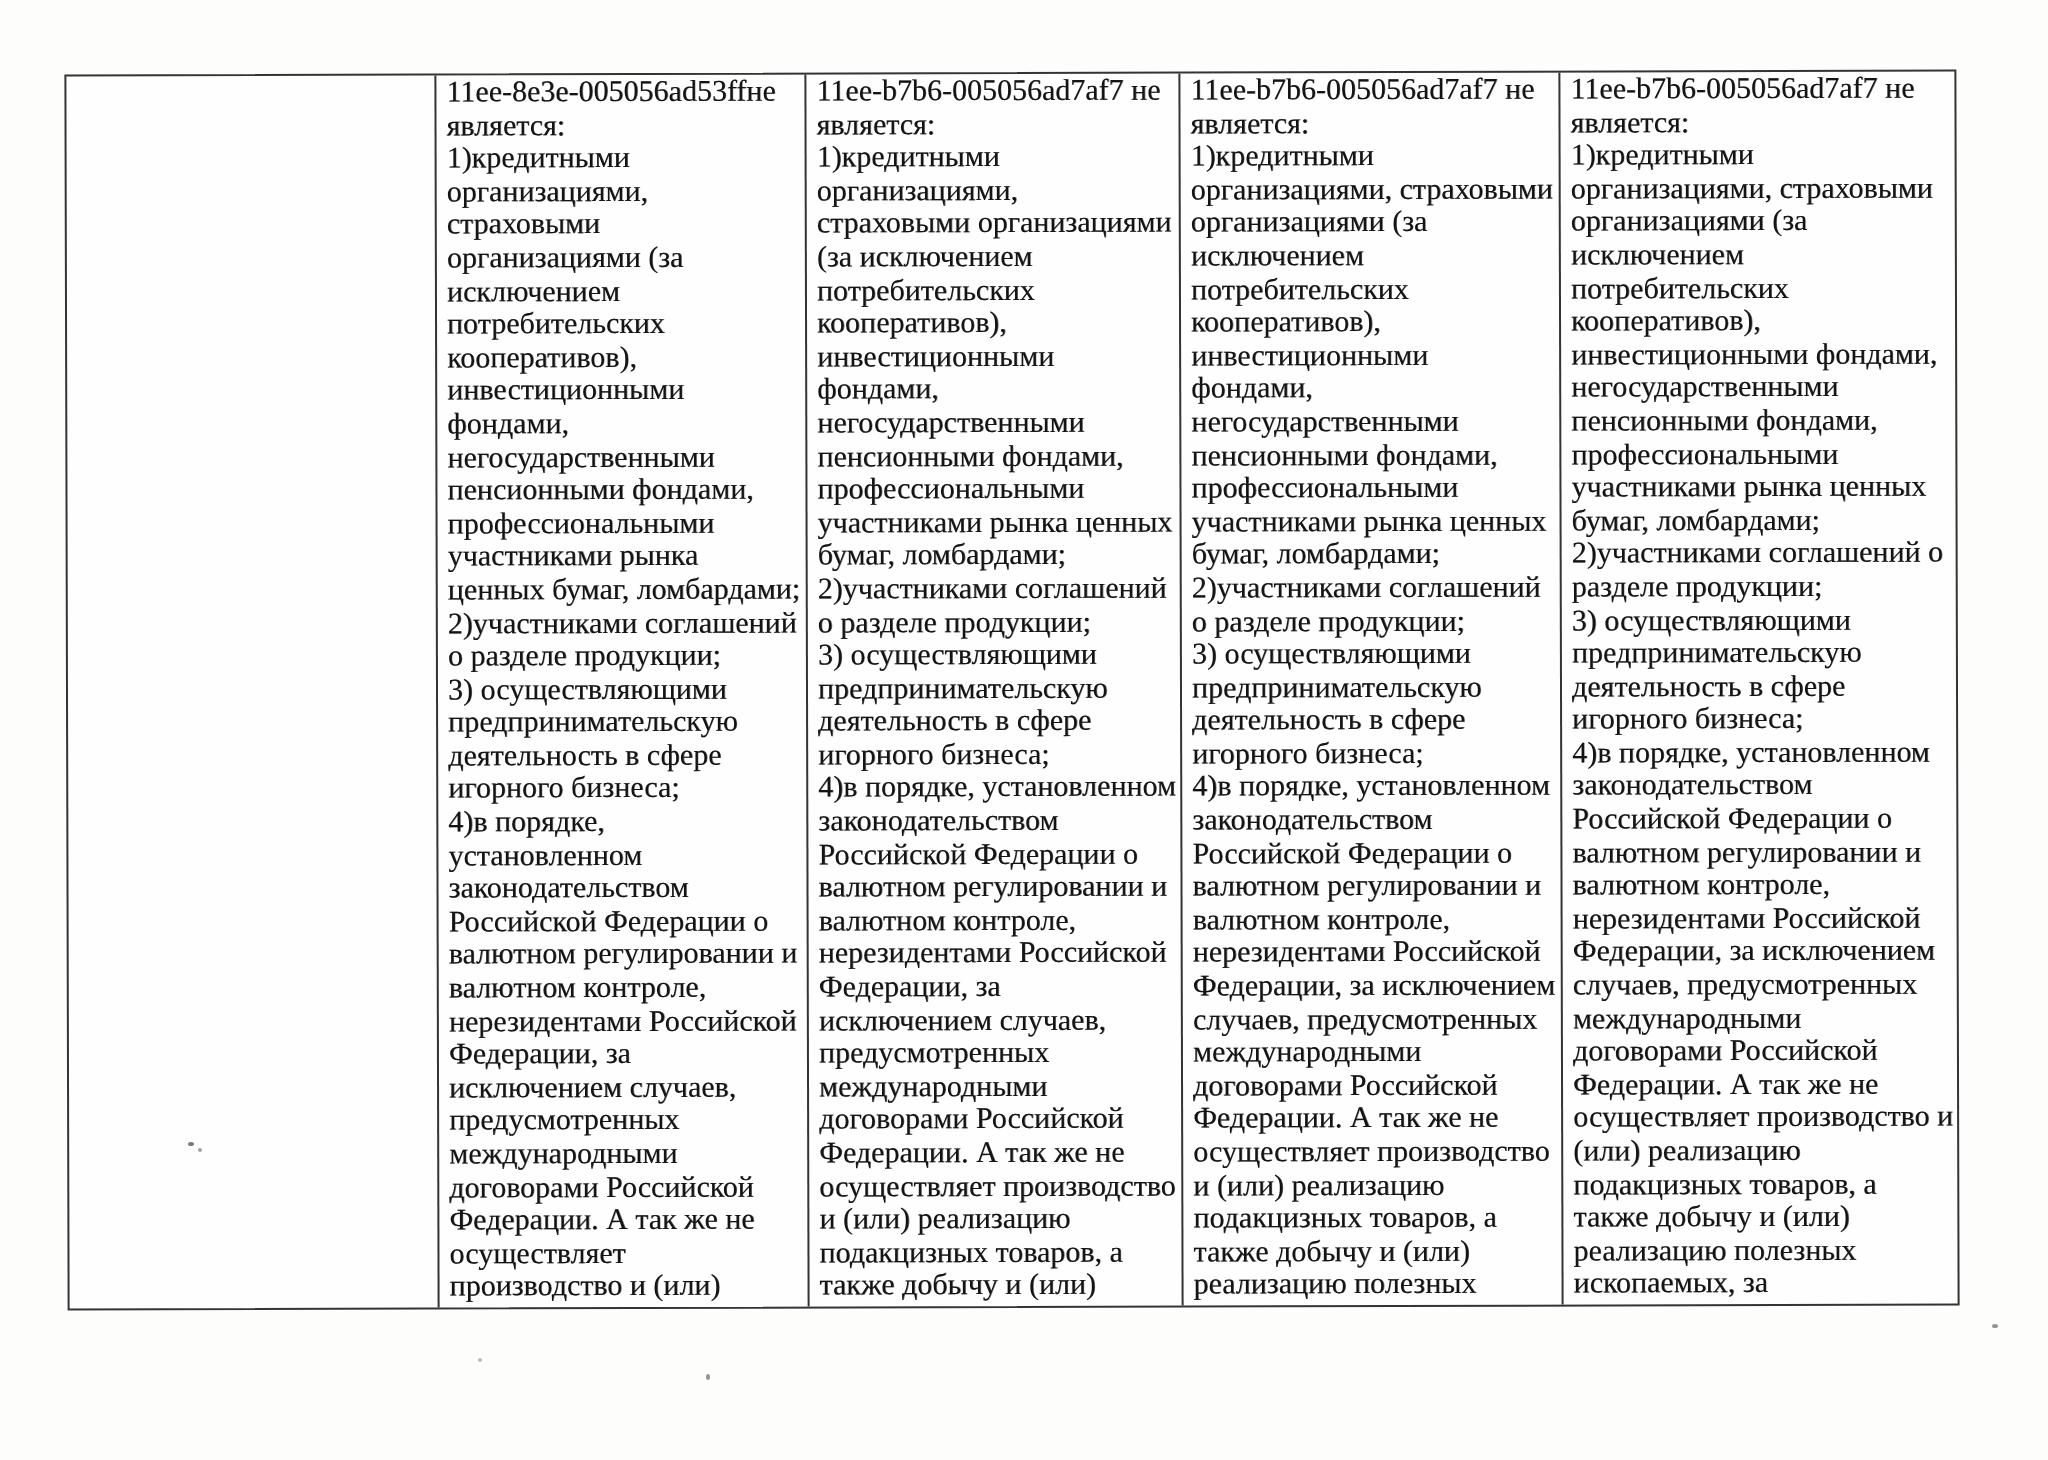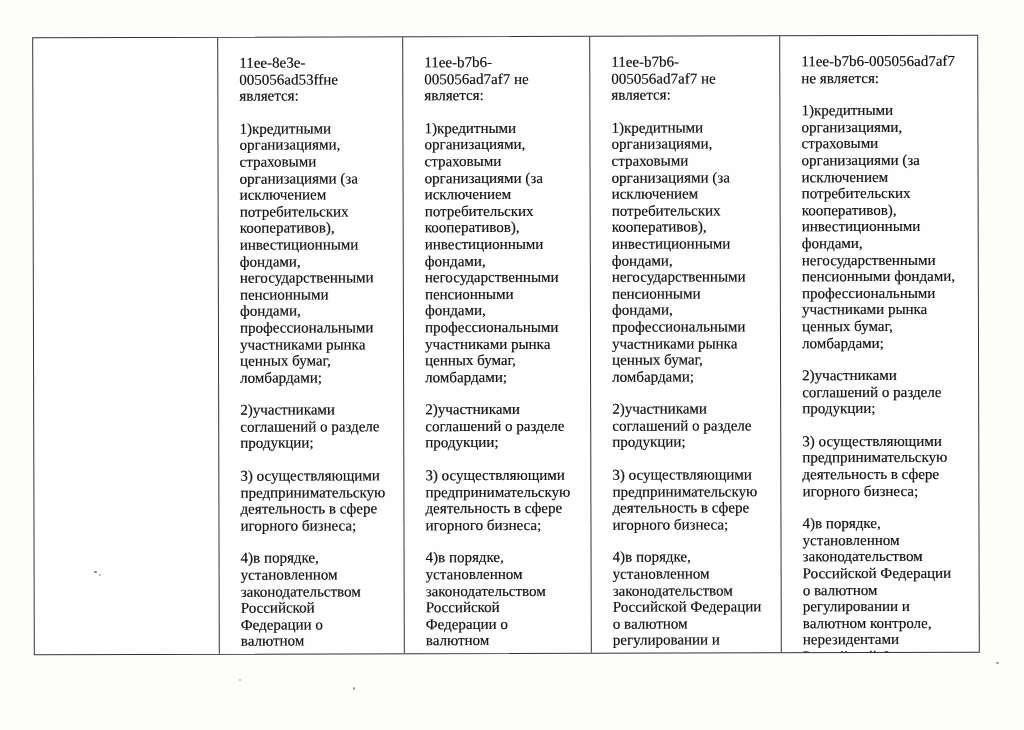--- a/index.html
+++ b/index.html
@@ -39,21 +39,21 @@
   .c2 { width: 187px; }
   .c3 { width: 190px; }
   .c4 { flex: 1; }
   .cell-text {
     padding: 1px 2px 0 5px;
     font-size: 15px;
     line-height: 16.6px;
     color: #141414;
     text-shadow: 0.3px 0 0 rgba(25,25,25,0.55);
   }
-  .para { margin: 16px; }
+  .para { margin: 0; }
   .speck {
     position: absolute;
     background: #7a7a78;
     border-radius: 50%;
   }
   .speck-a { left: 94px;  top: 571px; width: 3px; height: 2px; }
   .speck-b { left: 99px;  top: 574px; width: 2px; height: 2px; opacity: .7; }
   .speck-c { left: 353px; top: 687px; width: 2px; height: 3px; opacity: .8; }
   .speck-d { left: 239px; top: 679px; width: 2px; height: 2px; opacity: .5; }
   .speck-e { left: 996px; top: 662px; width: 3px; height: 2px; opacity: .8; }

